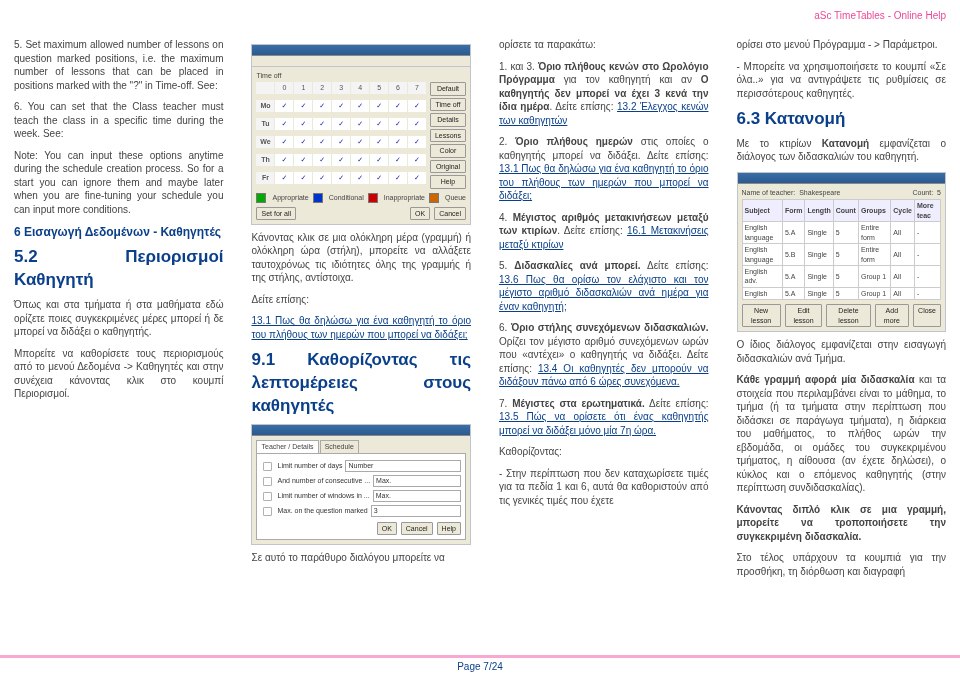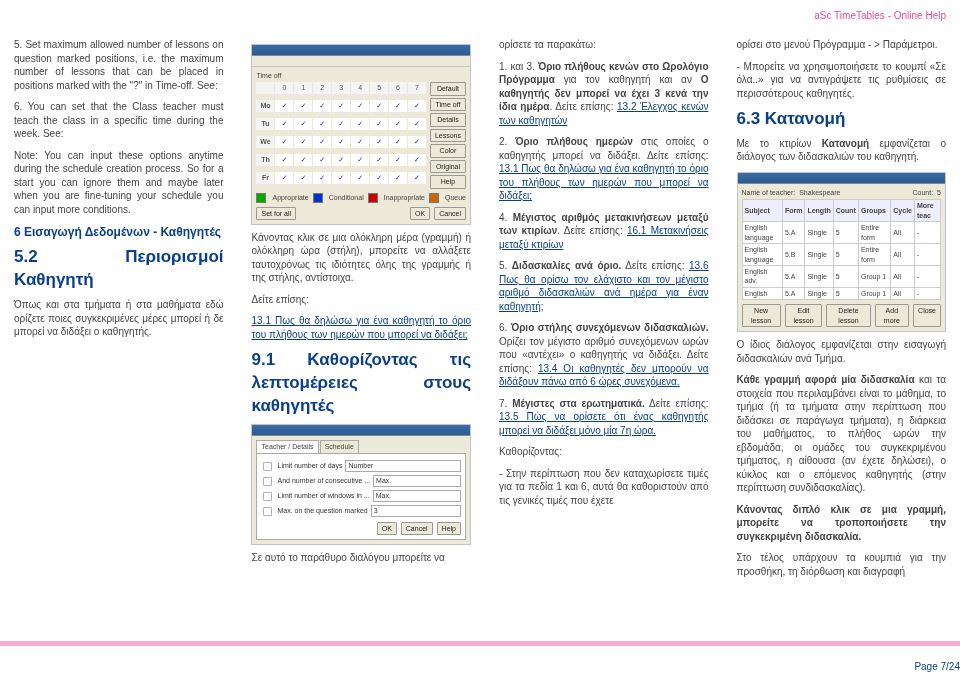--- a/index.html
+++ b/index.html
@@ -111,41 +111,42 @@
     width:100%; border-collapse:collapse; font-size:7px; background:#fff;
   }
   .contract-table th, .contract-table td {
     border:1px solid #ccc; padding:1px 2px; text-align:left;
   }
   .contract-table th { background:#eef; }
   .footer {
     position:absolute;
     bottom:8px;
     width:100%;
-    text-align:right;
+    text-align:center;
     font-size:10px;
     color:#0a3f8a;
-    border-top:5px solid #f9a8d4;
-    padding-top:15px;
+    border-top:3px solid #f9a8d4;
+    padding-top:3px;
   }
 </style>
 </head>
 <body>
 
 <div class="header-right">aSc TimeTables - Online Help</div>
 
 <div class="cols">
 
   <div class="col">
     <p>5. Set maximum allowed number of lessons on question marked positions, i.e. the maximum number of lessons that can be placed in positions marked with the "?" in Time-off. See:</p>
     <p>6. You can set that the Class teacher must teach the class in a specific time during the week. See:</p>
     <p>Note: You can input these options anytime during the schedule creation process. So for a start you can ignore them and maybe later when you are fine-tuning your schedule you can input more conditions.</p>
     <div class="h-sec">6 Εισαγωγή Δεδομένων - Καθηγητές</div>
     <div class="h-sub">5.2 Περιορισμοί Καθηγητή</div>
     <p>Όπως και στα τμήματα ή στα μαθήματα εδώ ορίζετε ποιες συγκεκριμένες μέρες μπορεί ή δε μπορεί να διδάξει ο καθηγητής.</p>
+    <p>Μπορείτε να καθορίσετε τους περιορισμούς από το μενού Δεδομένα -&gt; Καθηγητές και στην συνέχεια κάνοντας κλικ στο κουμπί Περιορισμοί.</p>
   </div>
 
   <div class="col">
     <div class="ss">
       <div class="ss-header"></div>
       <div class="ss-toolbar"></div>
       <div class="ss-body">
         <div style="font-size:7px;margin-bottom:2px;">Time off</div>
         <div class="sched-wrap">
           <div class="sched-grid" style="flex:1;">
@@ -275,21 +276,21 @@
     </div>
 
     <p>Σε αυτό το παράθυρο διαλόγου μπορείτε να</p>
   </div>
 
   <div class="col">
     <p>ορίσετε τα παρακάτω:</p>
     <p><span>1. και 3. </span><b>Όριο πλήθους κενών στο Ωρολόγιο Πρόγραμμα</b><span> για τον καθηγητή και αν </span><b>Ο καθηγητής δεν μπορεί να έχει 3 κενά την ίδια ημέρα</b><span>. Δείτε επίσης: </span><span class="link">13.2 Έλεγχος κενών των καθηγητών</span></p>
     <p><span>2.  </span><b>Όριο πλήθους ημερών</b><span> στις οποίες ο καθηγητής μπορεί να διδάξει. Δείτε επίσης: </span><span class="link">13.1 Πως θα δηλώσω για ένα καθηγητή το όριο του πλήθους των ημερών που μπορεί να διδάξει;</span></p>
     <p><span>4. </span><b>Μέγιστος αριθμός μετακινήσεων μεταξύ των κτιρίων</b><span>. Δείτε επίσης: </span><span class="link">16.1 Μετακινήσεις μεταξύ κτιρίων</span></p>
-    <p><span>5. </span><b>Διδασκαλίες ανά όριο.</b><span>  Δείτε επίσης: </span><span class="link">13.6 Πως θα ορίσω τον ελάχιστο και τον μέγιστο αριθμό διδασκαλιών ανά ημέρα για έναν καθηγητή;</span></p>
+    <p><span>5. </span><b>Διδασκαλίες ανά μπορεί.</b><span>  Δείτε επίσης: </span><span class="link">13.6 Πως θα ορίσω τον ελάχιστο και τον μέγιστο αριθμό διδασκαλιών ανά ημέρα για έναν καθηγητή;</span></p>
     <p><span>6. </span><b>Όριο στήλης συνεχόμενων διδασκαλιών.</b><span> Ορίζει τον μέγιστο αριθμό συνεχόμενων ωρών που «αντέχει» ο καθηγητής να διδάξει. Δείτε επίσης: </span><span class="link">13.4 Οι καθηγητές δεν μπορούν να διδάξουν πάνω από 6 ώρες συνεχόμενα.</span></p>
     <p><span>7. </span><b>Μέγιστες στα ερωτηματικά.</b><span> Δείτε επίσης: </span><span class="link">13.5 Πώς να ορίσετε ότι ένας καθηγητής μπορεί να διδάξει μόνο μία 7η ώρα.</span></p>
     <p>Καθορίζοντας:</p>
     <p>- Στην περίπτωση που δεν καταχωρίσετε τιμές για τα πεδία 1 και 6, αυτά θα καθοριστούν από τις γενικές τιμές που έχετε</p>
   </div>
 
   <div class="col">
     <p>ορίσει στο μενού Πρόγραμμα - &gt; Παράμετροι.</p>
     <p>- Μπορείτε να χρησιμοποιήσετε το κουμπί «Σε όλα..» για να αντιγράψετε τις ρυθμίσεις σε περισσότερους καθηγητές.</p>
     <div class="h-sub">6.3 Κατανομή</div>

